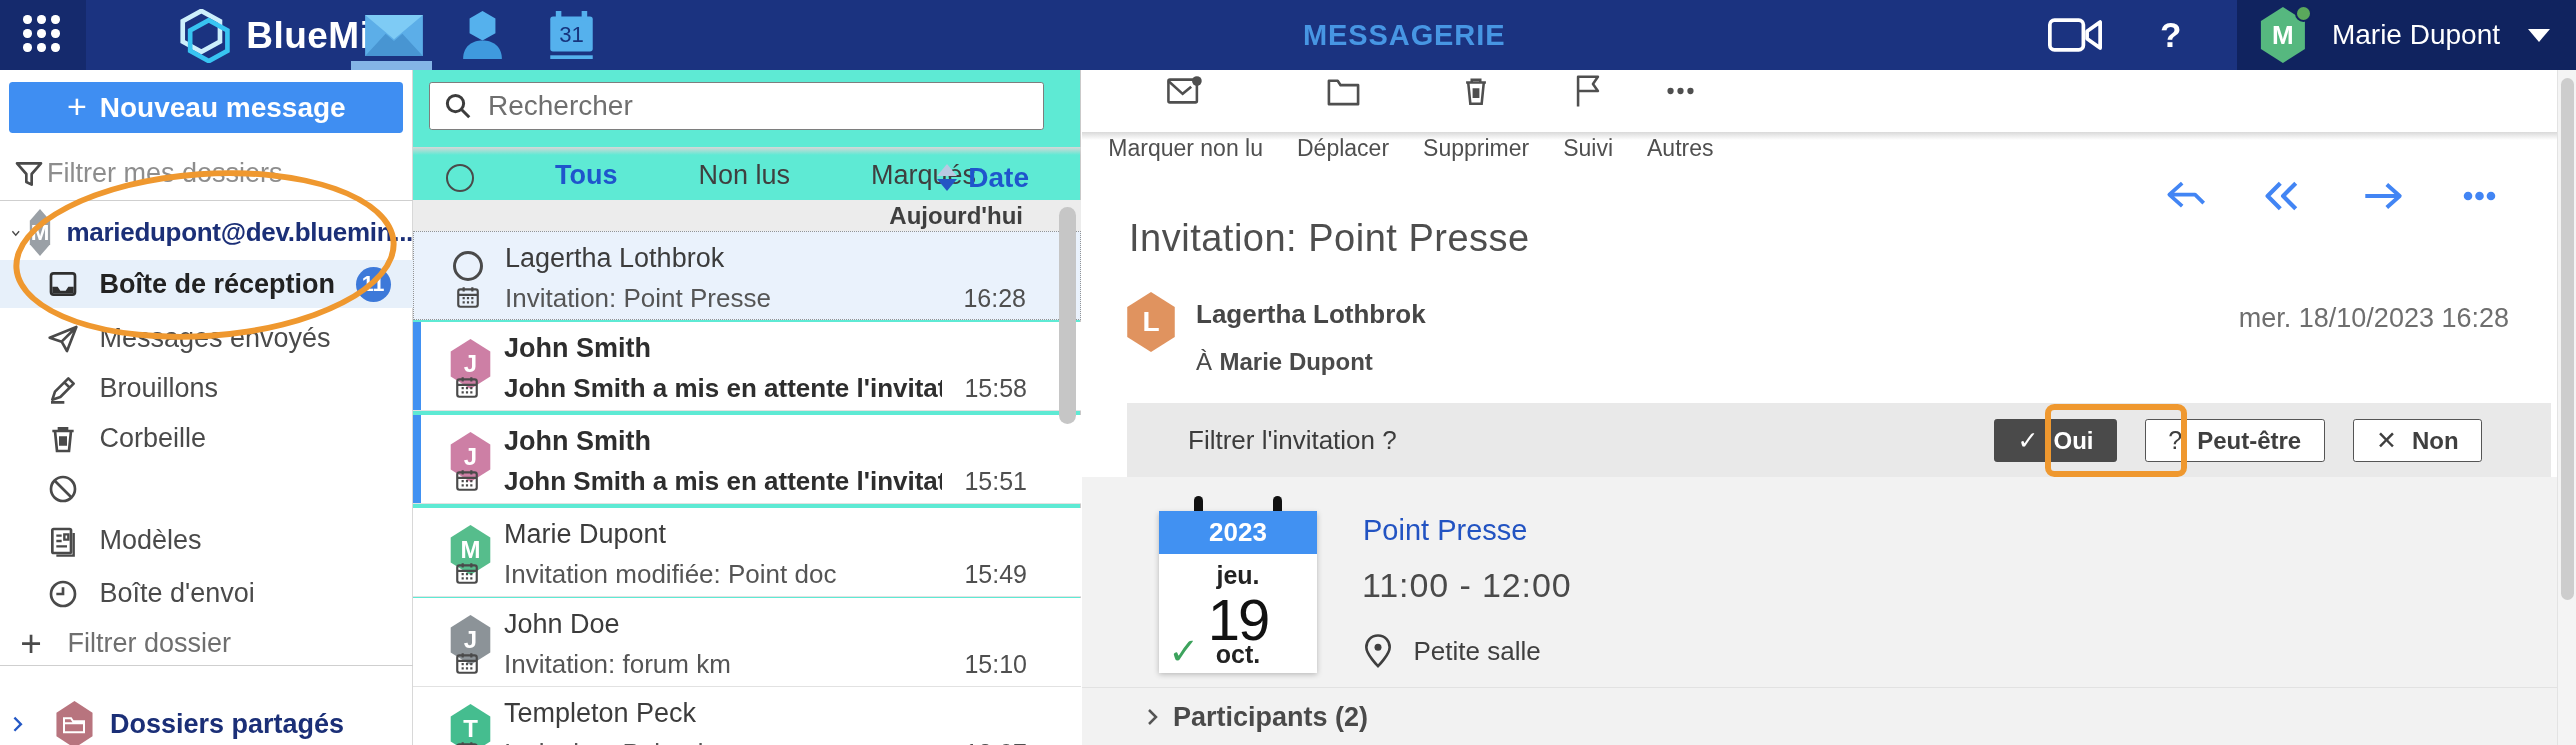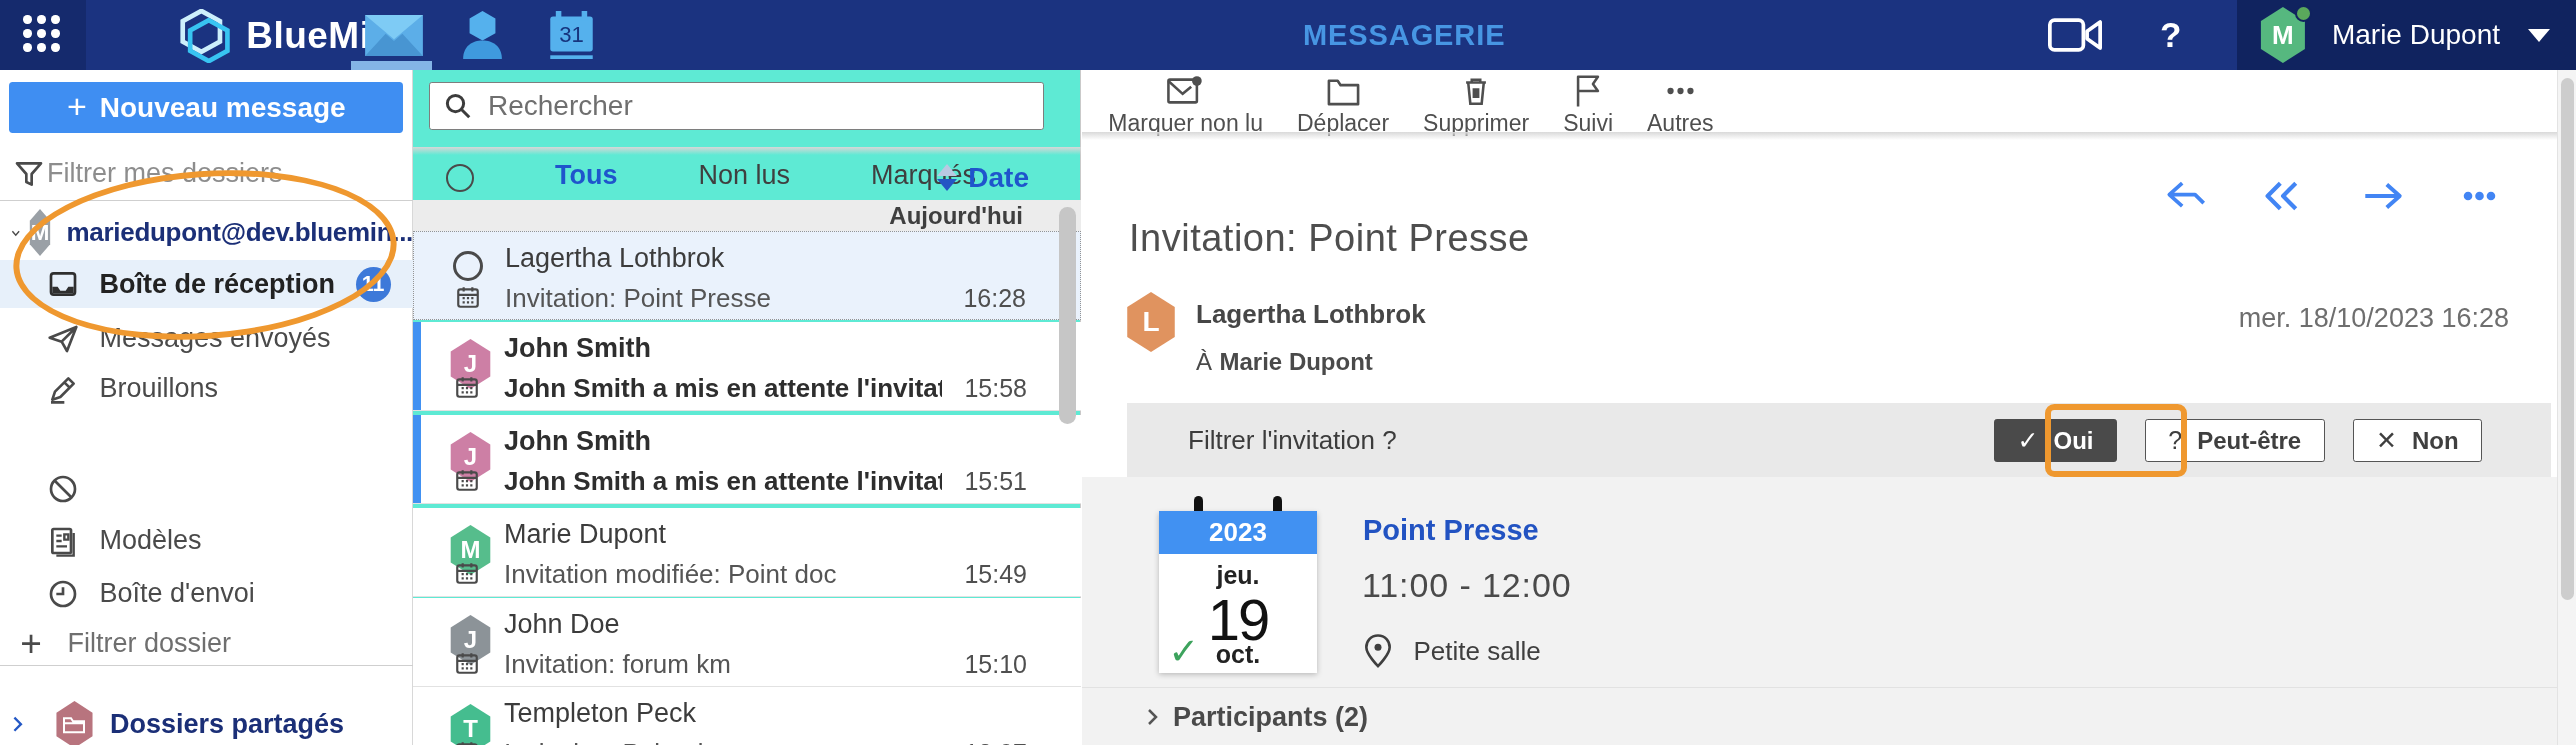--- a/index.html
+++ b/index.html
@@ -79,21 +79,21 @@
   .msg.unread .sender, .msg.unread .subject { font-weight:bold; color:#2e2e2e; }
   .msg .cal-ic { position:absolute; left:41px; top:52px; }
   .msg .subject { position:absolute; left:91px; top:51px; font-size:26px; color:#555; white-space:nowrap; max-width:438px; overflow:hidden; }
   .msg .time { position:absolute; right:54px; top:52px; font-size:25px; color:#4f4f4f; }
   .list-scrollbar { position:absolute; right:3.7px; top:137px; width:17px; height:217px; background:#c6c6c6; border-radius:8.4px; }
 
   
   .reader { position:absolute; left:1082px; top:70px; width:1475px; height:676px; background:#fff; }
   .rtoolbar { position:absolute; left:9.3px; top:0; height:63px; display:flex; align-items:flex-start; }
   .tbtn { display:flex; flex-direction:column; align-items:center; gap:1.9px; margin:3.7px 17px 0 17px; cursor:pointer; }
-  .tbtn .tlabel { font-size:23px; color:#4f4f4f; white-space:nowrap; }
+  .tbtn .tlabel { font-size:23px; color:#4f4f4f; white-space:nowrap;margin-top:25px; }
   .reader-sep { position:absolute; left:0; top:62px; width:1475px; height:8.4px; background:linear-gradient(#d9d9d9, rgba(255,255,255,0)); }
   .replyrow { position:absolute; right:56px; top:110px; display:flex; align-items:center; gap:54px; }
   .replyrow .ricon { cursor:pointer; }
   .subject-title { position:absolute; left:47px; top:147px; font-size:38px; font-weight:300; color:#4e4e4e; letter-spacing:0.5px; }
   .sender-avatar { position:absolute; left:42px; top:222px; width:54px; height:60px; background:#e0935f; font-size:28px; }
   .sender-name { position:absolute; left:114px; top:229px; font-size:26px; font-weight:bold; color:#464646; }
   .to-line { position:absolute; left:114px; top:278px; font-size:24px; color:#4a4a4a; }
   .to-line b { margin-left:7.5px; }
   .msg-date { position:absolute; right:48px; top:233px; font-size:27px; color:#6e6e6e; }
   .invite-bar { position:absolute; left:45px; top:333px; width:1424px; height:75px; background:#e9e9e9; display:flex; align-items:center; }
@@ -105,21 +105,21 @@
   .ibtn .bic { font-weight:normal; font-size:25px; }
   .event-area { position:absolute; left:0; top:407px; width:1475px; height:268px; background:#f2f2f2; }
   .cal-widget { position:absolute; left:77px; top:34px; width:158px; height:162px; background:#fff; box-shadow:0 1.9px 5.6px rgba(0,0,0,0.25); }
   .cal-head { position:absolute; left:0; top:0; width:158px; height:43px; background:#4191f2; color:#fff; font-weight:bold; font-size:26px; display:flex; align-items:center; justify-content:center; }
   .ring { position:absolute; top:-15px; width:9.3px; height:37px; background:#111; border-radius:5.6px; }
   .ring.r1 { left:35px; } .ring.r2 { left:114px; }
   .cal-dow { position:absolute; top:50px; width:158px; text-align:center; font-weight:bold; font-size:25px; color:#222; }
   .cal-day { position:absolute; top:75px; width:158px; text-align:center; font-size:58px; color:#111; letter-spacing:-1.9px; }
   .cal-month { position:absolute; top:129px; width:158px; text-align:center; font-weight:bold; font-size:25px; color:#222; }
   .cal-check { position:absolute; left:9.3px; top:119px; font-size:37px; color:#3da35d; }
-  .ev-title { position:absolute; left:281px; top:37px; font-size:29px; font-weight:bold; color:#2253c2; }
+  .ev-title { position:absolute; left:281px; top:37px; font-size:29px; font-weight:normal; color:#2253c2; }
   .ev-time { position:absolute; left:280px; top:89px; font-size:34px; font-weight:300; color:#4a4a4a; letter-spacing:0.9px; }
   .ev-loc { position:absolute; left:281px; top:157px; display:flex; align-items:center; gap:20.5px; font-size:26px; color:#3f3f3f; }
   .participants-row { position:absolute; left:0; top:210px; width:1475px; height:59px; border-top:0.9px solid #e2e2e2; display:flex; align-items:center; cursor:pointer; }
   .participants-row .ptext { font-size:27px; font-weight:bold; color:#4a4a4a; margin-left:91px; }
   .participants-row .pchev { position:absolute; left:58px; }
   .reader-scrollbar { position:absolute; right:0; top:70px; width:18.6px; height:676px; background:#f4f4f4; border-left:0.9px solid #e3e3e3; }
   .reader-thumb { position:absolute; left:2.8px; top:7.5px; width:13px; height:522px; background:#cdcdcd; border-radius:6.5px; }
 
   
   .annot-ellipse { position:absolute; left:13px; top:171px; width:384px; height:168px; border:6.5px solid #ef982f; border-radius:50%; transform:rotate(-4deg); pointer-events:none; z-index:40; }
@@ -234,20 +234,26 @@
       <svg class="ficon" width="32" height="32" viewBox="0 0 24 24">
           <path d="M2 11 L22 3 L15 21 L11 14 Z M11 14 L22 3" fill="none" stroke="#4a4a4a" stroke-width="2" stroke-linejoin="round"></path>
         </svg>
       <span class="folder-label">Messages envoyés</span>
     </div>
     <div class="srow folder-row" style="top:296px">
       <svg class="ficon" width="32" height="32" viewBox="0 0 24 24">
           <path d="M4 20 L6 14 L16 4 L20 8 L10 18 Z M13 7 L17 11 M3 22 H13" fill="none" stroke="#4a4a4a" stroke-width="2" stroke-linejoin="round"></path>
         </svg>
       <span class="folder-label">Brouillons</span>
+    </div>
+    <div class="srow folder-row" style="top:346px">
+      <svg class="ficon" width="32" height="32" viewBox="0 0 24 24">
+          <path d="M4 6 H20 M9 6 V4 H15 V6 M6 6 L7.5 21 H16.5 L18 6 M10 10 V17 M12 10 V17 M14 10 V17" fill="none" stroke="#4a4a4a" stroke-width="2"></path>
+        </svg>
+      <span class="folder-label">Corbeille</span>
     </div>
     <div class="srow folder-row" style="top:396px">
       <svg class="ficon" width="32" height="32" viewBox="0 0 24 24">
           <circle cx="12" cy="12" r="9" fill="none" stroke="#4a4a4a" stroke-width="2"></circle>
           <path d="M6 6 L18 18" stroke="#4a4a4a" stroke-width="2"></path>
         </svg>
     </div>
     <div class="srow folder-row" style="top:448px">
       <svg class="ficon" width="32" height="32" viewBox="0 0 24 24">
           <rect x="4" y="3" width="14" height="18" rx="1" fill="none" stroke="#4a4a4a" stroke-width="2"></rect>

